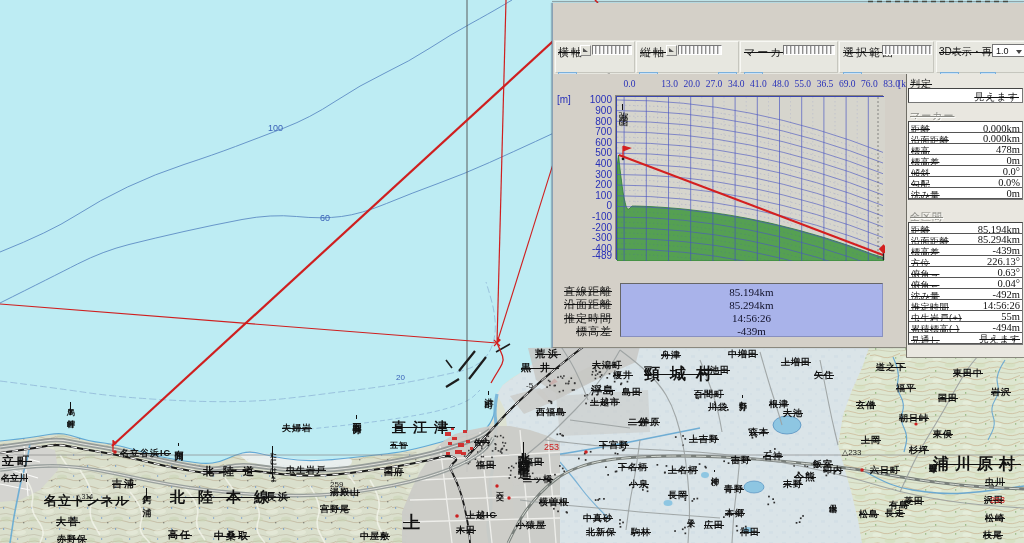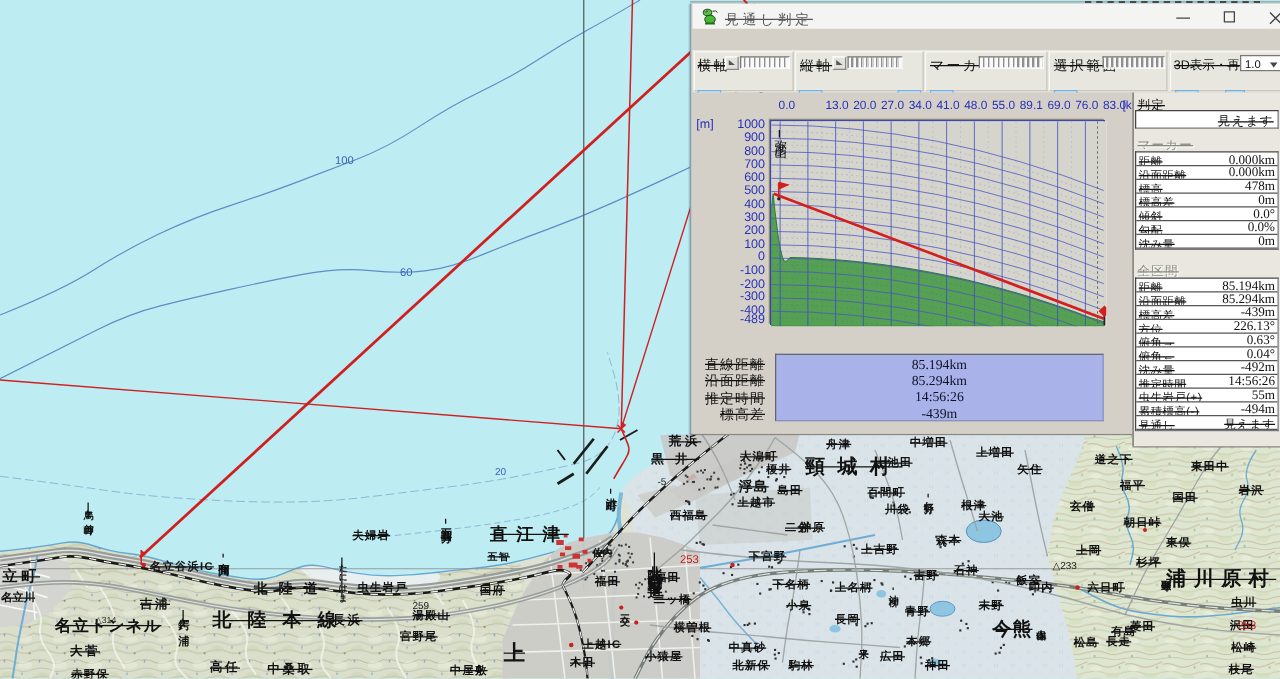--- a/index.html
+++ b/index.html
@@ -17,21 +17,21 @@
 .grp{position:absolute;top:1px;height:32px;border:1px solid #c6c6be;border-top-color:#f8f8f4;border-left-color:#f8f8f4;background:#e7e7e0}
 .gl{position:absolute;top:3px;font-size:11px;color:#111;letter-spacing:1px}
 .gl i{font-style:normal;text-decoration:line-through;letter-spacing:2px}
 .sld{position:absolute;height:10px;border:1px solid #999;border-top-color:#777;border-left-color:#777;border-bottom-color:#fff;border-right-color:#fff;background:repeating-linear-gradient(90deg,#fafafa 0 2px,#8f8f8f 2px 3px,#d0d0d0 3px 4px)}
 .mbt{position:absolute;width:11px;height:11px;background:#e2e2da;border:1px solid #888;border-top-color:#fff;border-left-color:#fff;font-size:6px;color:#333;text-align:center;line-height:9px}
 .ib{position:absolute;width:19px;height:17px;top:30px}
 .sel{background:#cde2f5;border:1px solid #7ab0dc}
 .ib svg{position:absolute;left:1px;top:0}
 #chartzone{position:absolute;left:1px;top:71px;right:0;bottom:0;background:#d4d0c8}
 #plot{position:absolute;left:62px;top:22px;width:268px;height:164px;border:1px solid #3b46b0;box-shadow:-1px -1px 0 #8a867c,1px 1px 0 #fff;background:#d6d5cd}
-.xl{position:absolute;top:5px;font-size:9.5px;color:#2830b8;transform:translateX(-50%);font-family:Liberation Sans, sans-serif}
+.xl{position:absolute;top:5px;font-size:9.5px;color:#2830b8;transform:translateX(-50%);font-family:Liberation Serif, serif}
 .yl{position:absolute;width:44px;text-align:right;font-size:10px;color:#2830b8}
 #kukan{position:absolute;left:64px;top:189px;width:267px;height:17px;background:#f4f4f2;border:1px solid #6e6e66;border-bottom-color:#fff;font-size:11px;text-align:center;color:#111}
 #kukan i{font-style:normal;text-decoration:line-through;letter-spacing:2px}
 #infobox{position:absolute;left:66px;top:209px;width:263px;height:54px;background:#a9b3ea;border:1px solid #8890c0;border-top-color:#666;border-left-color:#666}
 .iv{position:absolute;left:0;width:100%;text-align:center;font-size:11px;color:#101028;font-family:"Liberation Serif",serif}
 .llab{position:absolute;width:56px;text-align:right;font-size:11px;color:#111;letter-spacing:1px;text-decoration:line-through}
 #rp{position:absolute;left:906px;top:74px;width:118px;height:283px;background:#e9e7e0;border-left:1px solid #706e66;box-shadow:0 1px 0 #8a887e}
 .rl{position:absolute;left:3px;font-size:10px;letter-spacing:1px;text-decoration:line-through;color:#111}
 .rlg{color:#8a8a84;text-shadow:1px 1px 0 #fbfbf8}
 .rbx{position:absolute;left:1px;width:115px;background:#fff;border:1px solid #777;border-top-color:#444;border-left-color:#444}
@@ -472,21 +472,21 @@
 <span class="ml" style="left:889px;top:501px;font-size:9px;letter-spacing:1px;color:#111">有島</span>
 <span class="ml" style="left:904px;top:497px;font-size:9px;letter-spacing:1px;color:#111">菱田</span>
 <span class="ml" style="left:885px;top:509px;font-size:9px;letter-spacing:1px;color:#111">長走</span>
 <span class="ml" style="left:618px;top:463px;font-size:9px;letter-spacing:1px;color:#111">下名柄</span>
 <span class="ml" style="left:668px;top:466px;font-size:9px;letter-spacing:1px;color:#111">上名柄</span>
 <span class="ml" style="left:629px;top:480px;font-size:9px;letter-spacing:1px;color:#111">小泉</span>
 <span class="ml" style="left:668px;top:491px;font-size:9px;letter-spacing:1px;color:#111">長岡</span>
 <span class="ml" style="left:710px;top:470px;font-size:8px;letter-spacing:1px;writing-mode:vertical-rl;color:#111">沖柳</span>
 <span class="ml" style="left:724px;top:485px;font-size:9px;letter-spacing:1px;color:#111">青野</span>
 <span class="ml" style="left:783px;top:480px;font-size:9px;letter-spacing:1px;color:#111">末野</span>
-<span class="ml" style="left:794px;top:496px;font-size:15px;letter-spacing:1px;color:#111">今熊</span>
+<span class="ml" style="left:794px;top:472px;font-size:10px;letter-spacing:1px;color:#111">今熊</span>
 <span class="ml" style="left:828px;top:498px;font-size:8px;letter-spacing:0px;writing-mode:vertical-rl;color:#111">保山本</span>
 <span class="ml" style="left:859px;top:510px;font-size:9px;letter-spacing:1px;color:#111">松島</span>
 <span class="ml" style="left:539px;top:498px;font-size:9px;letter-spacing:1px;color:#111">横曽根</span>
 <span class="ml" style="left:523px;top:475px;font-size:9px;letter-spacing:1px;color:#111">二ッ橋</span>
 <span class="ml" style="left:524px;top:458px;font-size:9px;letter-spacing:1px;color:#111">福田</span>
 <span class="ml" style="left:476px;top:461px;font-size:9px;letter-spacing:1px;color:#111">福田</span>
 <span class="ml" style="left:583px;top:514px;font-size:9px;letter-spacing:1px;color:#111">中真砂</span>
 <span class="ml" style="left:586px;top:528px;font-size:9px;letter-spacing:1px;color:#111">北新保</span>
 <span class="ml" style="left:631px;top:528px;font-size:9px;letter-spacing:1px;color:#111">駒林</span>
 <span class="ml" style="left:686px;top:513px;font-size:8px;letter-spacing:0px;writing-mode:vertical-rl;color:#111">米子</span>
@@ -507,40 +507,20 @@
 <span class="mn" style="left:268px;top:124px;font-size:9px;color:#3a62b8">100</span>
 <span class="mn" style="left:320px;top:214px;font-size:9px;color:#3a62b8">60</span>
 <span class="mn" style="left:396px;top:374px;font-size:8px;color:#3a62b8">20</span>
 <span class="mn" style="left:330px;top:481px;font-size:8px;color:#222">259</span>
 <span class="mn" style="left:76px;top:493px;font-size:7px;color:#222">△314</span>
 <span class="mn" style="left:842px;top:449px;font-size:8px;color:#222">△233</span>
 <span class="mn" style="left:544px;top:443px;font-size:9px;color:#cc2020">253</span>
 <span class="mn" style="left:990px;top:496px;font-size:9px;color:#cc2020">253</span>
 <span class="mn" style="left:526px;top:382px;font-size:8px;color:#222">-5</span>
 <div id="win">
-      <div id="tbar1">
-        <svg style="position:absolute;left:7px;top:3px" width="15" height="15" viewBox="0 0 15 15">
-          <ellipse cx="5" cy="4" rx="3.4" ry="2.6" fill="#57c443" stroke="#1c4a16" stroke-width="0.8"></ellipse>
-          <circle cx="4" cy="2.6" r="1.2" fill="#d8f0c8" stroke="#1c4a16" stroke-width="0.6"></circle>
-          <circle cx="4.1" cy="2.7" r="0.5" fill="#111"></circle>
-          <ellipse cx="7" cy="9.5" rx="4.2" ry="3.4" fill="#49b837" stroke="#1c4a16" stroke-width="0.8"></ellipse>
-          <rect x="3" y="12" width="8" height="1.6" fill="#2a6e20"></rect>
-          <path d="M9,3 q3,-1 4,1" stroke="#1c4a16" stroke-width="0.8" fill="none"></path>
-        </svg>
-        <span class="wt">見通し判定</span>
-        <div class="wbtn" style="left:386px;width:14px">
-          <div style="position:absolute;top:11px;left:1px;width:11px;height:1px;background:#444"></div>
-        </div>
-        <div class="wbtn" style="left:424px;width:14px">
-          <div style="position:absolute;top:6px;left:1px;width:9px;height:9px;border:1px solid #444"></div>
-        </div>
-        <div class="wbtn" style="left:460px;width:14px"><svg width="13" height="20">
-            <path d="M2,7 l9,9 M11,7 l-9,9" stroke="#444" stroke-width="1.1"></path>
-          </svg></div>
-      </div>
       <div id="tools">
         <div class="grp" style="left:82px;width:103px">
           <span class="gl" style="left:3px"><i>縦軸</i></span>
           <div class="mbt" style="left:29px;top:3px"><svg width="9" height="9">
               <path d="M2,6 L7,6 L2,2 Z" fill="#555"></path>
             </svg></div>
           <div class="sld" style="left:41px;top:3px;width:44px"></div>
           <div class="ib sel" style="left:2px">
             <svg width="17" height="16">
               <path d="M1,13 L6,4 L9,9 L11,6 L15,13 Z" fill="#9bd8ec" stroke="#111" stroke-width="1"></path>
@@ -677,21 +657,21 @@
         <span class="yl" style="left:14px;top:169px">-400</span>
         <span class="yl" style="left:14px;top:176px">-489</span>
         <span class="xl" style="left:75.5px">0.0</span>
         <span class="xl" style="left:115.6px">13.0</span>
         <span class="xl" style="left:137.8px">20.0</span>
         <span class="xl" style="left:160.0px">27.0</span>
         <span class="xl" style="left:182.2px">34.0</span>
         <span class="xl" style="left:204.4px">41.0</span>
         <span class="xl" style="left:226.6px">48.0</span>
         <span class="xl" style="left:248.8px">55.0</span>
-        <span class="xl" style="left:271.0px">89.1</span>
+        <span class="xl" style="left:271.0px">36.5</span>
         <span class="xl" style="left:293.2px">69.0</span>
         <span class="xl" style="left:315.4px">76.0</span>
         <span class="xl" style="left:337.6px">83.0</span>
         <span class="xl" style="left:344px;transform:none">[km]</span>
         <div id="plot">
           <svg width="268" height="164" viewBox="0 0 268 164" xmlns="http://www.w3.org/2000/svg" style="display:block">
 <rect width="268" height="164" fill="#d6d5cd"></rect>
 <path d="M0,164 L0,70 L1.5,58 L3,72 L4.5,84 L6,95 L7.5,103 L9,109 L10.5,112 L12,112 L13,111 L15,109.0 L21,109.1 L27,109.3 L33,109.6 L39,109.9 L45,110.3 L51,110.7 L57,111.2 L63,111.7 L69,112.3 L75,113.0 L81,113.7 L87,114.4 L93,115.2 L99,116.1 L105,117.0 L111,117.9 L117,118.9 L123,120.0 L129,121.1 L135,122.3 L141,123.5 L147,124.8 L153,126.1 L159,127.5 L165,129.0 L171,130.5 L177,132.0 L183,133.6 L189,135.3 L195,137.0 L201,138.7 L207,140.5 L213,142.4 L219,144.3 L225,146.3 L231,148.3 L237,150.4 L243,152.5 L249,154.7 L255,157.0 L266.5,160.5 L266.5,164 Z" fill="#55a052" stroke="#2e7d32" stroke-width="0.8"></path>
 <path d="M7.1,0 V164" stroke="#3f4cc0" stroke-width="0.8" opacity="0.78"></path>
 <path d="M29.3,0 V164" stroke="#3f4cc0" stroke-width="0.8" opacity="0.78"></path>

